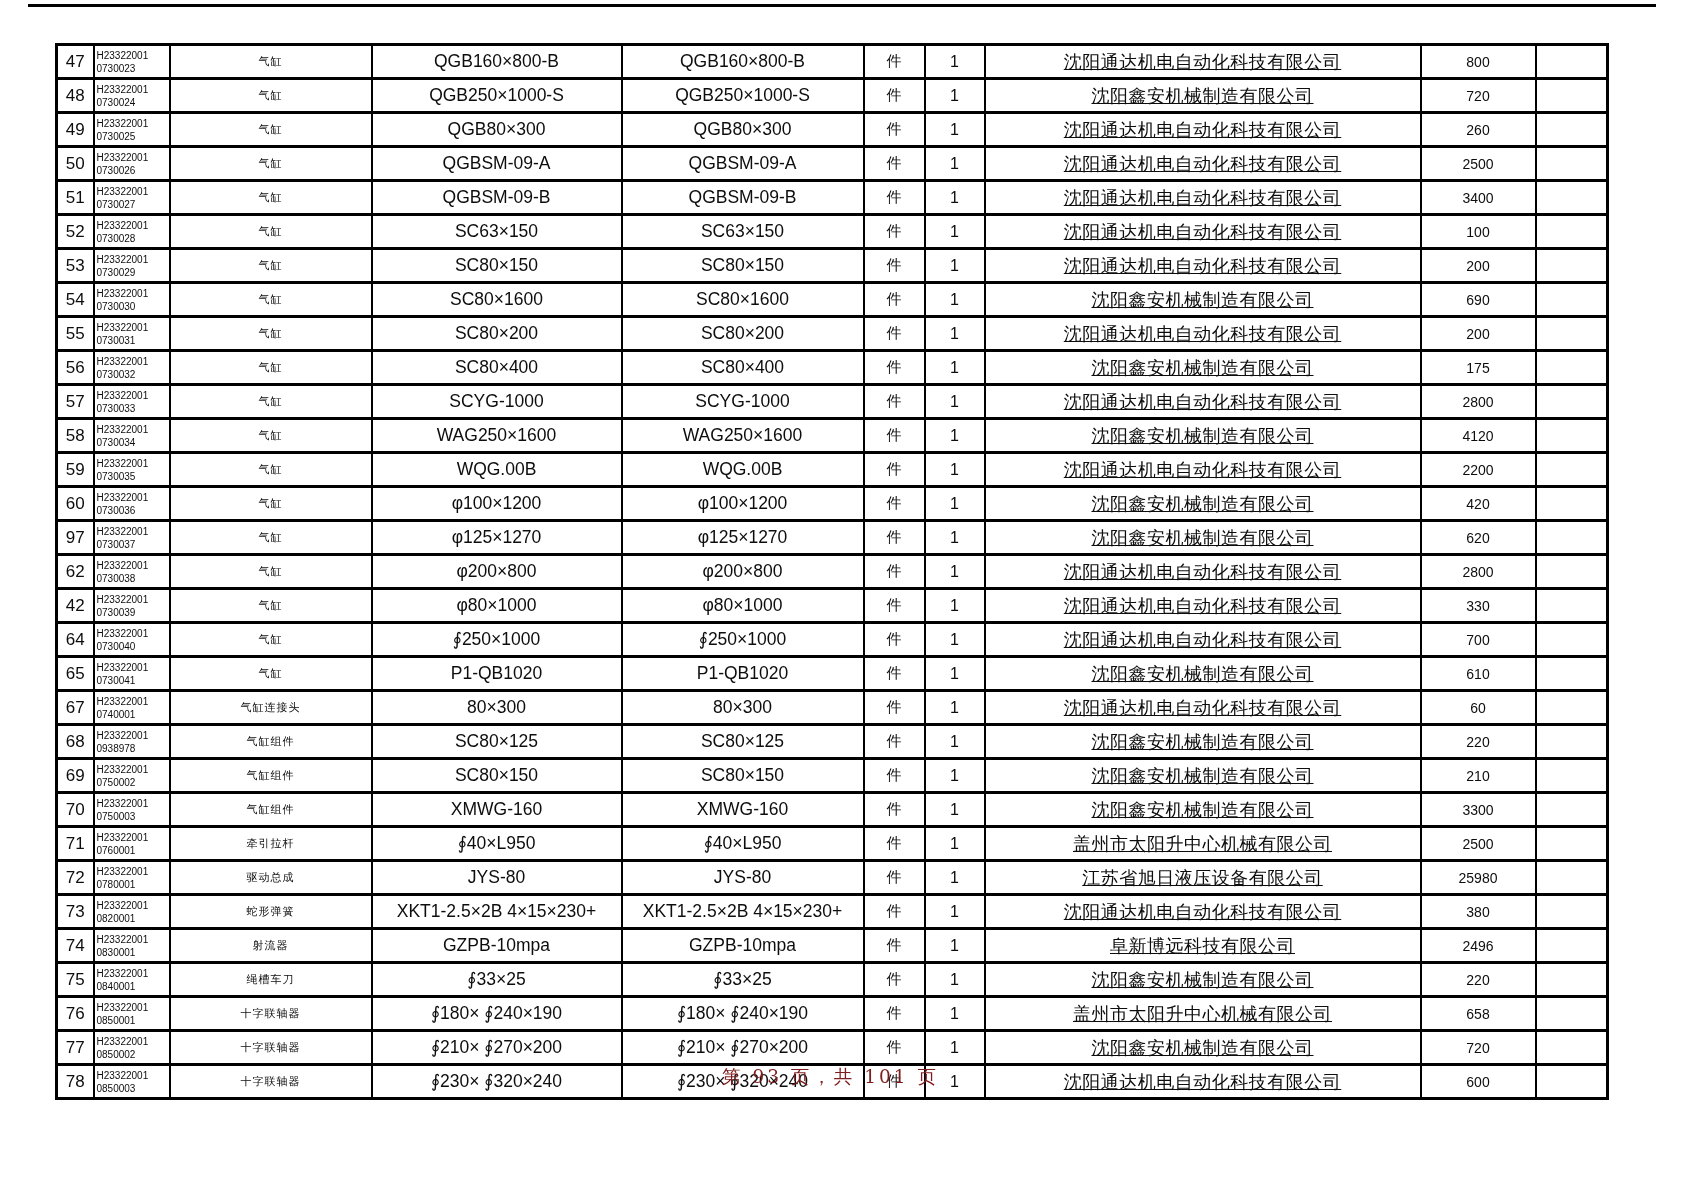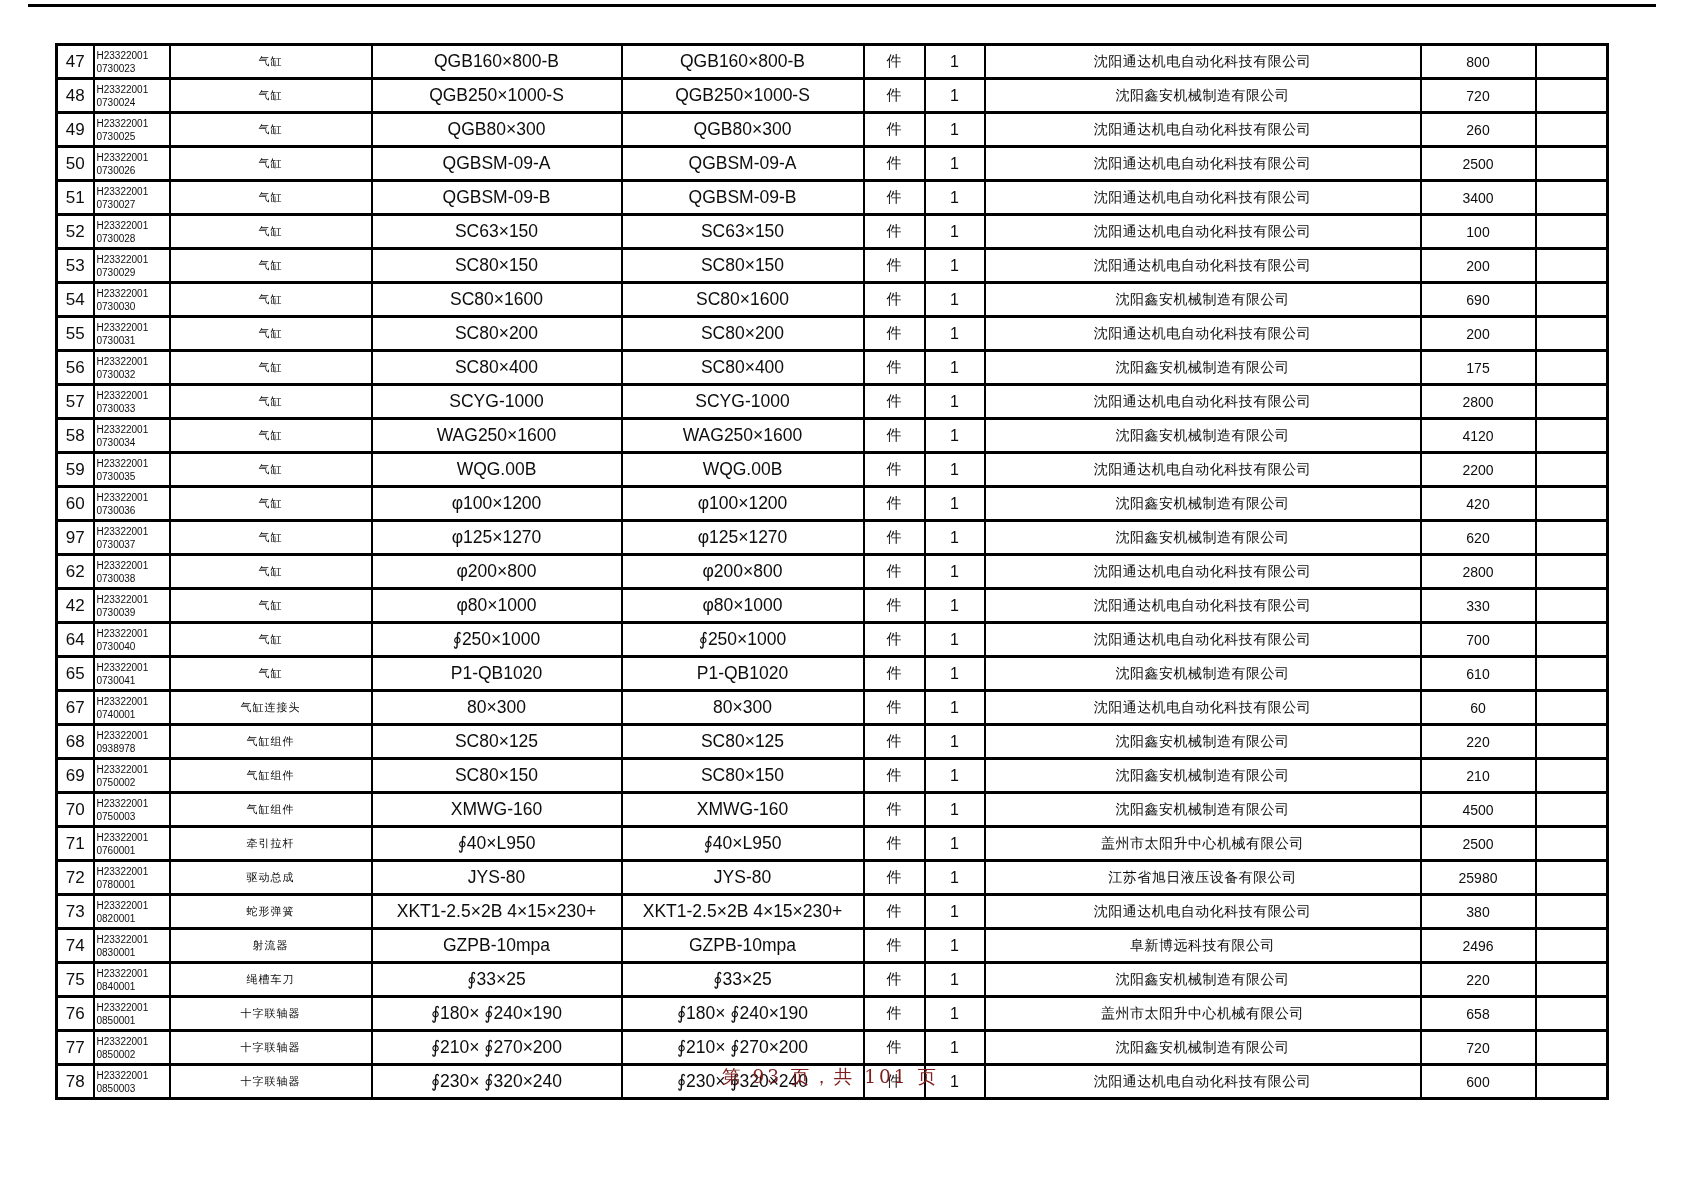--- a/index.html
+++ b/index.html
@@ -34,21 +34,21 @@
     overflow:hidden;
     white-space:nowrap;
   }
   td.c-no{font-size:17px;}
   td.c-id{font-size:10px;line-height:13px;}
   td.c-id .idl{display:block;text-align:left;padding-left:2px;}
   td.c-name{font-size:11px;letter-spacing:1px;}
   td.c-spec{font-size:17.5px;}
   td.c-unit{font-size:15px;}
   td.c-qty{font-size:16px;}
-  td.c-supplier{font-size:14px;letter-spacing:0.5px;}
+  td.c-supplier{font-size:18px;letter-spacing:0.5px;text-decoration:underline;}
   td.c-price{font-size:14px;}
   td.c-remark{font-size:15px;}
   .footer{
     position:absolute;
     left:55px;top:1064px;width:1551px;
     text-align:center;
     font-family:"DejaVu Serif","Liberation Serif",serif;
     font-size:18.5px;
     letter-spacing:3px;
     color:#7f1d1d;
@@ -409,21 +409,21 @@
           <td class="c-id">
             <span class="idl">H23322001</span>
             <span class="idl">0750003</span>
           </td>
           <td class="c-name">气缸组件</td>
           <td class="c-spec">XMWG-160</td>
           <td class="c-spec">XMWG-160</td>
           <td class="c-unit">件</td>
           <td class="c-qty">1</td>
           <td class="c-supplier">沈阳鑫安机械制造有限公司</td>
-          <td class="c-price">4500</td>
+          <td class="c-price">3300</td>
           <td class="c-remark"></td>
         </tr>
         <tr>
           <td class="c-no">71</td>
           <td class="c-id">
             <span class="idl">H23322001</span>
             <span class="idl">0760001</span>
           </td>
           <td class="c-name">牵引拉杆</td>
           <td class="c-spec">∮40×L950</td>

